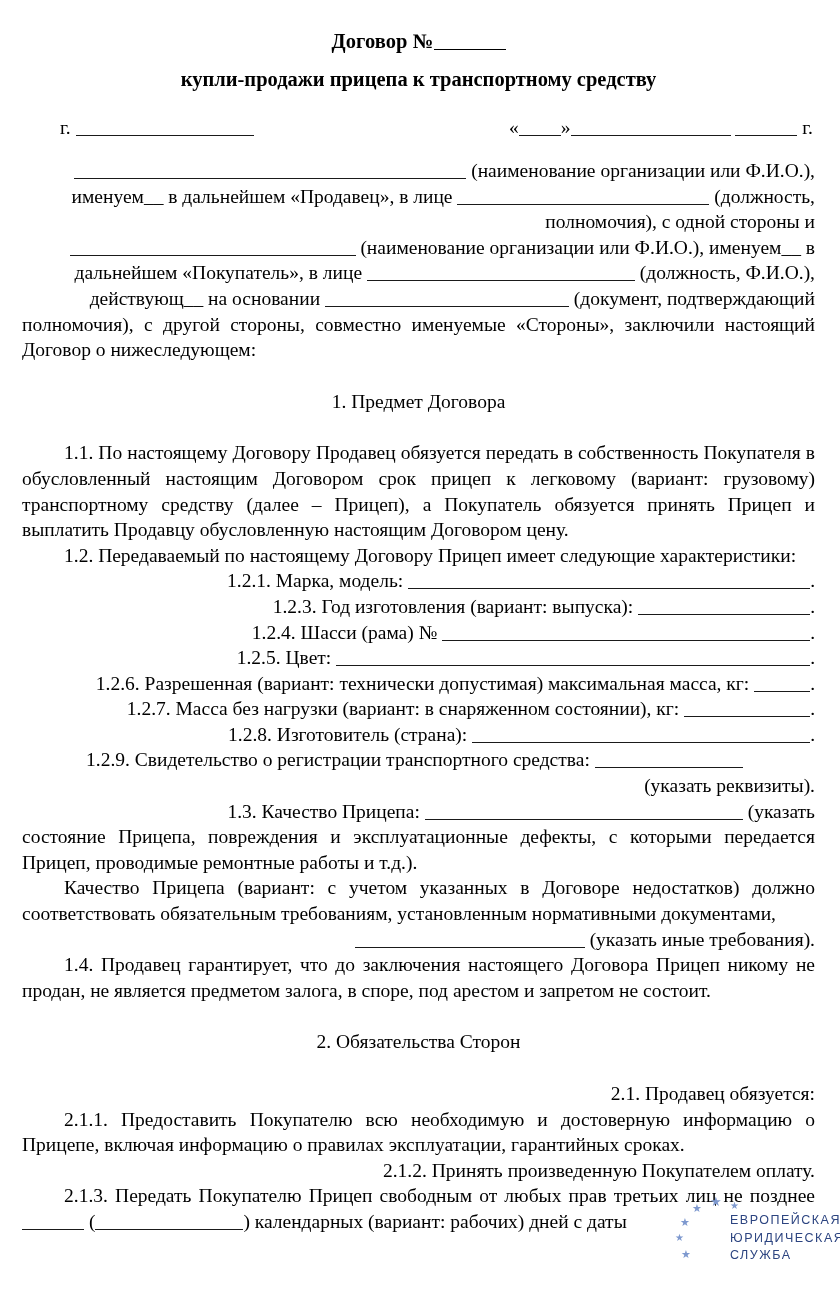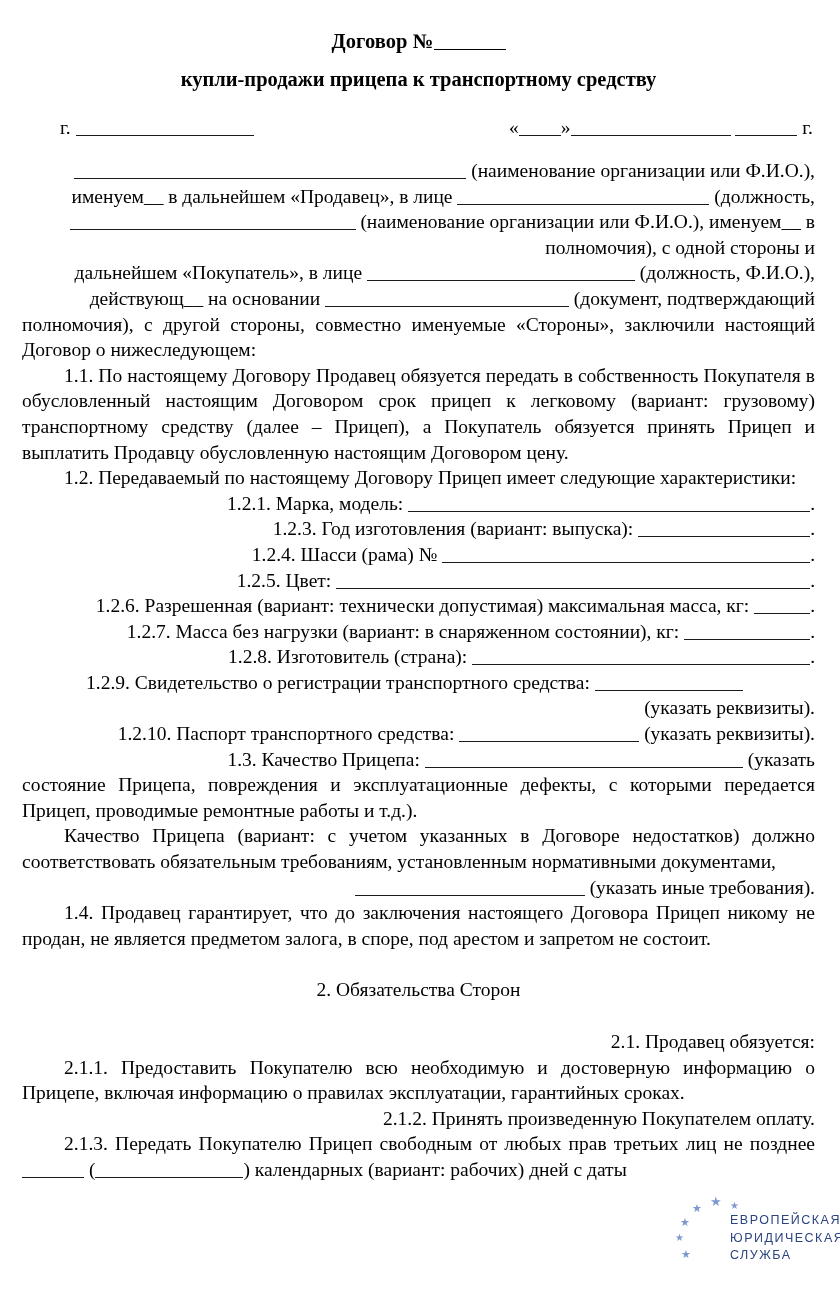--- a/index.html
+++ b/index.html
@@ -137,30 +137,31 @@
     </div>
   </div>
 
   <div style="height:18px"></div>
 
   <p class="nojust" style="text-align:right"><span class="u" style="width:392px"></span> <span class="i">(наименование организации или Ф.И.О.),</span></p>
 
   <p class="nojust"><span>именуем__ в дальнейшем «Продавец», в лице</span> <span class="u" style="width:252px"></span> <span class="i">(должность,</span></p>
 
 
+  <p class="nojust"><span class="i">полномочия)</span><span>, с одной стороны и</span></p>
+
   <p class="nojust"><span class="u" style="width:38px"></span><span class="u" style="width:248px"></span> <span class="i">(наименование организации или Ф.И.О.)</span><span>, именуем__ в</span></p>
 
-  <p class="nojust"><span class="i">полномочия)</span><span>, с одной стороны и</span></p>
-
   <p class="nojust"><span>дальнейшем «Покупатель», в лице</span> <span class="u" style="width:268px"></span> <span class="i">(должность, Ф.И.О.),</span></p>
 
   <p class="nojust"><span>действующ__ на основании</span> <span class="u" style="width:244px"></span> <span class="i">(документ, подтверждающий</span></p>
 
   <p><span class="i">полномочия)</span><span>, с другой стороны, совместно именуемые «Стороны», заключили настоящий Договор о нижеследующем:</span></p>
 
+  <div class="sec-head">1. Предмет Договора</div>
 
   <p class="ind"><span>1.1.</span>&nbsp;<span>По настоящему Договору Продавец обязуется передать в собственность Покупателя в обусловленный настоящим Договором срок прицеп к легковому</span> (<span class="i">вариант:</span> <span>грузовому) транспортному средству (далее – Прицеп), а Покупатель обязуется принять Прицеп и выплатить Продавцу обусловленную настоящим Договором цену.</span></p>
 
   <p class="ind"><span>1.2.</span>&nbsp;<span>Передаваемый по настоящему Договору Прицеп имеет следующие характеристики:</span></p>
 
   <p class="ind-sm nojust" style="text-indent:64px"><span>1.2.1.</span>&nbsp;<span>Марка, модель:</span> <span class="u" style="width:402px"></span>.</p>
 
 
   <p class="ind-sm nojust" style="text-indent:64px"><span>1.2.3.</span>&nbsp;<span>Год изготовления (</span><span class="i">вариант:</span> <span>выпуска):</span> <span class="u" style="width:172px"></span>.</p>
 
@@ -170,21 +171,20 @@
 
   <p class="ind-sm nojust" style="text-indent:64px"><span>1.2.6.</span>&nbsp;<span>Разрешенная (</span><span class="i">вариант:</span> <span>технически допустимая) максимальная масса, кг:</span> <span class="u" style="width:56px"></span>.</p>
 
   <p class="ind-sm nojust" style="text-indent:64px"><span>1.2.7.</span>&nbsp;<span>Масса без нагрузки (</span><span class="i">вариант:</span> <span>в снаряженном состоянии), кг:</span> <span class="u" style="width:126px"></span>.</p>
 
   <p class="ind-sm nojust" style="text-indent:64px"><span>1.2.8.</span>&nbsp;<span>Изготовитель (страна):</span> <span class="u" style="width:338px"></span>.</p>
 
   <p class="ind-sm" style="text-indent:64px"><span>1.2.9.</span>&nbsp;<span>Свидетельство о регистрации транспортного средства:</span> <span class="u" style="width:148px"></span></p>
   <p class="nojust"><span class="i">(указать реквизиты).</span></p>
 
-  <p class="ind-sm nojust" style="text-indent:64px"><span>1.2.10.</span>&nbsp;<span>Паспорт транспортного средства:</span> <span class="u" style="width:180px"></span> <span class="i">(указать реквизиты).</span></p>
 
   <p class="ind-sm nojust" style="text-indent:64px"><span>1.3.</span>&nbsp;<span>Качество  Прицепа:</span> <span class="u" style="width:318px"></span> <span class="i">(указать</span></p>
   <p><span class="i">состояние Прицепа, повреждения и эксплуатационные дефекты, с которыми передается Прицеп, проводимые ремонтные работы и т.д.).</span></p>
 
   <p class="ind"><span>Качество Прицепа (</span><span class="i">вариант:</span> <span>с учетом указанных в Договоре недостатков) должно соответствовать обязательным требованиям, установленным нормативными документами,</span></p>
   <p class="nojust"><span class="u" style="width:230px"></span> <span class="i">(указать иные требования).</span></p>
 
   <p class="ind"><span>1.4.</span>&nbsp;<span>Продавец гарантирует, что до заключения настоящего Договора Прицеп никому не продан, не является предметом залога, в споре, под арестом и запретом не состоит.</span></p>
 
   <div class="sec-head">2. Обязательства Сторон</div>

